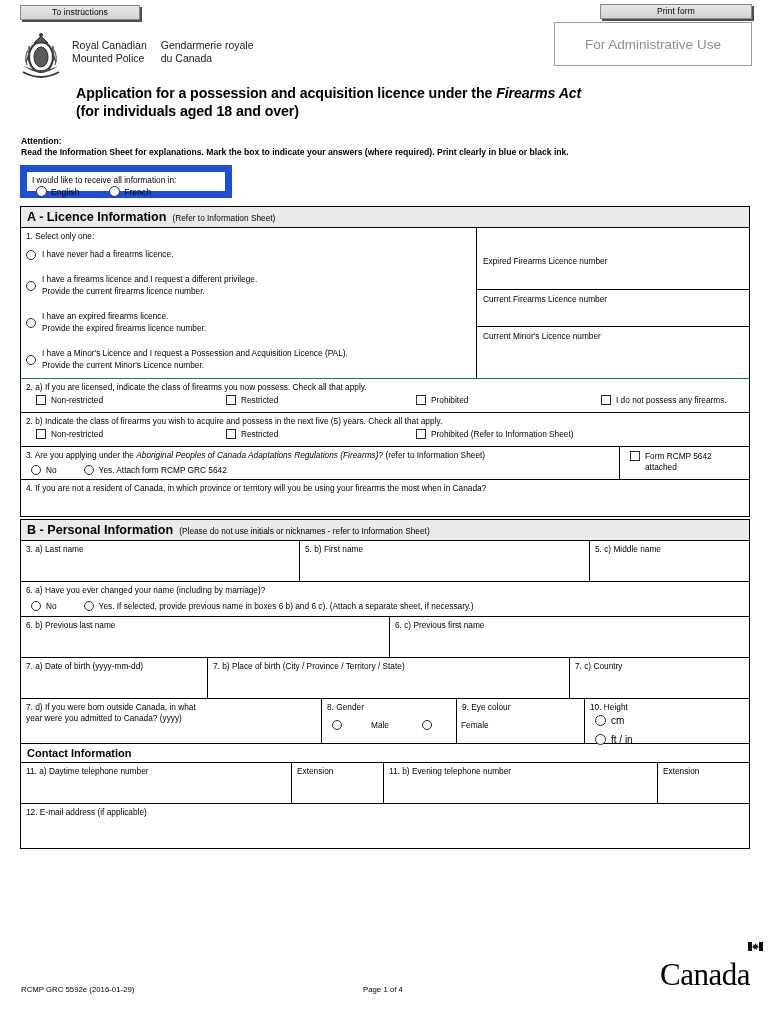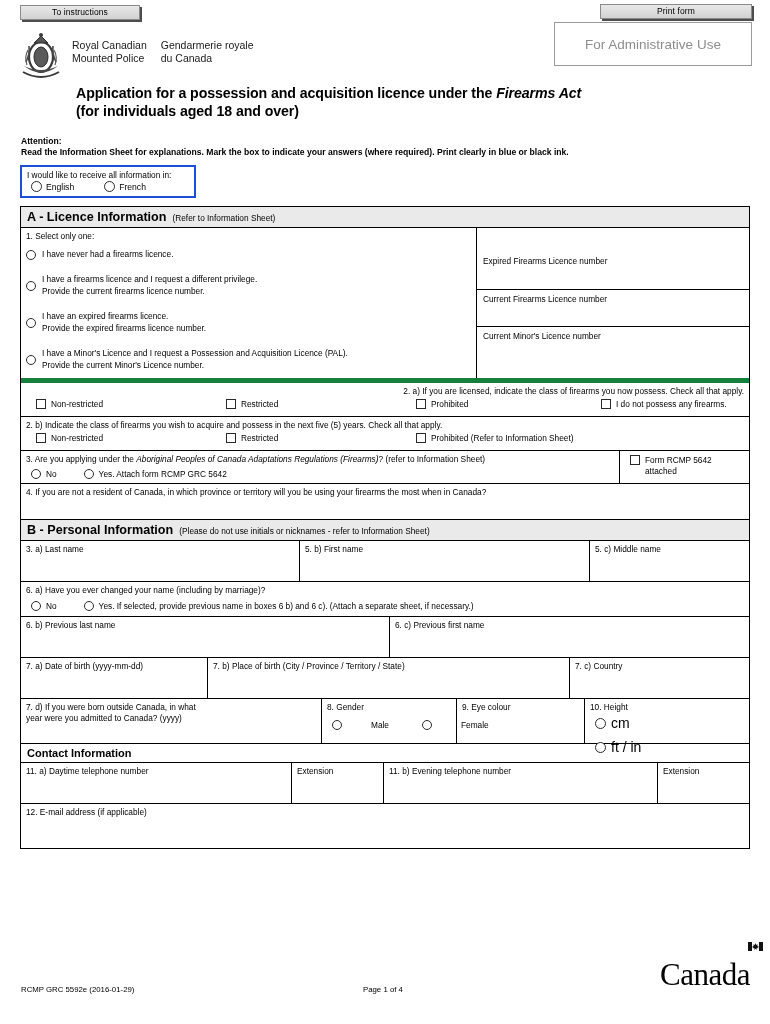--- a/index.html
+++ b/index.html
@@ -91,23 +91,23 @@
     font-size: 8.6px;
     font-weight: bold;
     line-height: 11.4px;
   }
 
   
   .lang-box {
     position: absolute;
     left: 20px;
     top: 165px;
-    width: 176px;
+    width: 212px;
     height: 33px;
-    border: 2px solid #1d4ed8;
+    border: 7px solid #1d4ed8;
     box-sizing: border-box;
     padding: 3px 18px 0 5px;
   }
   .lang-box .lbl { font-size: 8.3px; }
   .lang-opts { display: flex; align-items: center; }
   .lang-opts .opt { display: flex; align-items: center; }
   .lang-opts .opt:first-child { margin-right: 26px; }
   .lang-opts .opt span { font-size: 8.6px; margin-left: 4px; }
 
   
@@ -213,21 +213,21 @@
   .yesno .opt span { font-size: 8.3px; margin-left: 5px; }
 
   .genderopts { display: flex; align-items: center; margin-top: 7px; }
   .genderopts .opt { display: flex; align-items: flex-start; gap: 24px; }
   .genderopts .opt:first-child { margin-right: 28px; }
   .genderopts .opt span { font-size: 8.3px; margin-left: 5px; }
 
   .heightcell { display: flex; justify-content: space-between; flex-direction: column; }
   .heightunits { margin-right: 18px; margin-top: 2px; }
   .heightunits .opt { display: flex; align-items: center; margin-bottom: 8px; }
-  .heightunits .opt span { font-size: 14px; margin-left: 5px; }
+  .heightunits .opt span { font-size: 10px; margin-left: 5px; }
 
   
   .footer { position: absolute; left: 0; top: 985px; width: 770px; }
   .foot-left { position: absolute; left: 21px; top: 0; font-size: 7.8px; }
   .foot-mid { position: absolute; left: 363px; top: 0; font-size: 7.8px; }
   .canada-wordmark {
     position: absolute;
     right: 20px;
     top: -28px;
     font-family: "Liberation Serif", serif;
@@ -352,21 +352,21 @@
       </div>
       <div class="licbox">
         <span>Current Firearms Licence number</span>
       </div>
       <div class="licbox">
         <span>Current Minor's Licence number</span>
       </div>
     </div>
   </div>
 
-  <div class="row" style="border-top:5px solid #15803d;text-align:right;">
+  <div class="row" style="border-top:1px solid #15803d;">
     <div class="cell" style="width:100%;">
       <div class="lbl">2. a) If you are licensed, indicate the class of firearms you now possess. Check all that apply.</div>
       <div class="optrow">
         <label class="opt" style="width:190px;">
           <span class="checkbox"></span>
           <span>Non-restricted</span>
         </label>
         <label class="opt" style="width:190px;">
           <span class="checkbox"></span>
           <span>Restricted</span>

